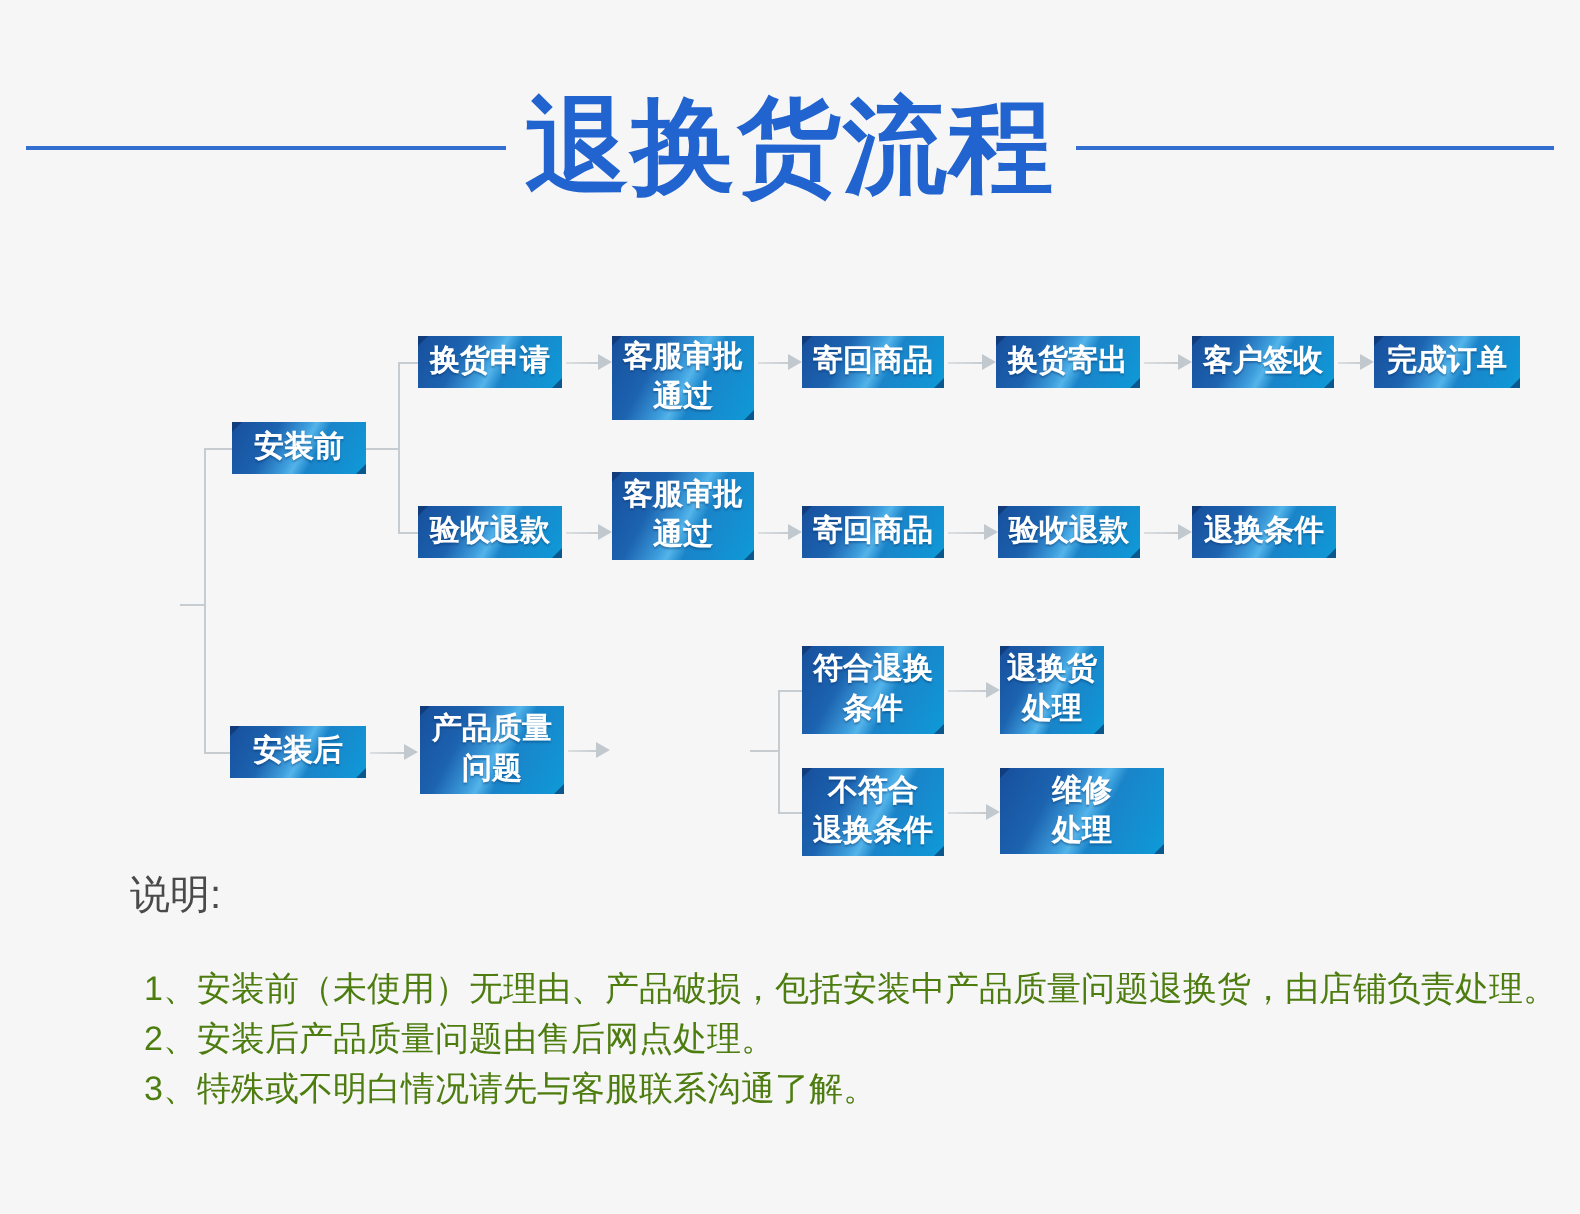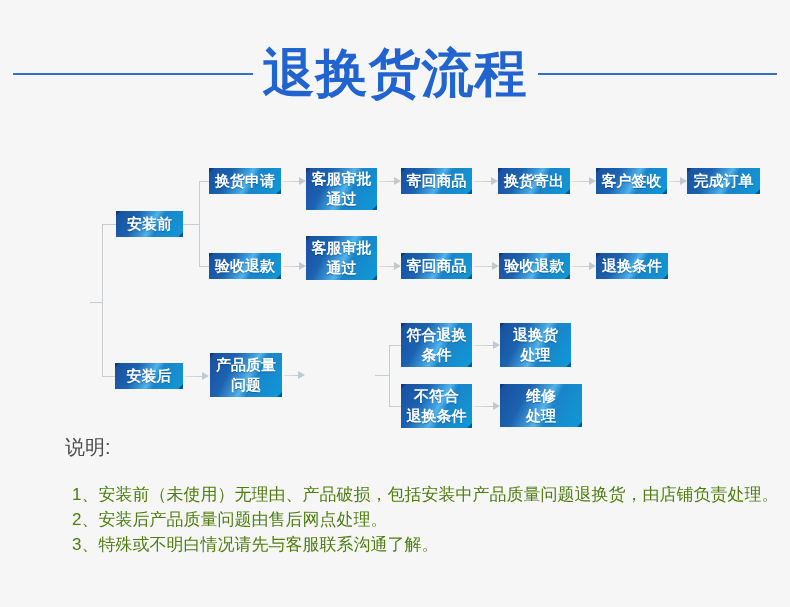--- a/index.html
+++ b/index.html
@@ -128,21 +128,21 @@
     <div class="node" style="left:306px;top:236px;width:71px;height:44px">客服审批
 通过</div>
     <div class="node" style="left:401px;top:253px;width:71px;height:26px">寄回商品</div>
     <div class="node" style="left:499px;top:253px;width:71px;height:26px">验收退款</div>
     <div class="node" style="left:596px;top:253px;width:72px;height:26px">退换条件</div>
     <div class="node" style="left:115px;top:363px;width:68px;height:26px">安装后</div>
     <div class="node" style="left:210px;top:353px;width:72px;height:44px">产品质量
 问题</div>
     <div class="node" style="left:401px;top:323px;width:71px;height:44px">符合退换
 条件</div>
-    <div class="node" style="left:500px;top:323px;width:71px;height:44px">退换货
+    <div class="node" style="left:500px;top:323px;width:52px;height:44px">退换货
 处理</div>
     <div class="node" style="left:401px;top:384px;width:71px;height:44px">不符合
 退换条件</div>
     <div class="node" style="left:500px;top:384px;width:82px;height:43px">维修
 处理</div>
   </div>
 
   <div class="notes-heading">说明:</div>
   <div class="notes-list">
     <div class="note-item">1、安装前（未使用）无理由、产品破损，包括安装中产品质量问题退换货，由店铺负责处理。</div>

